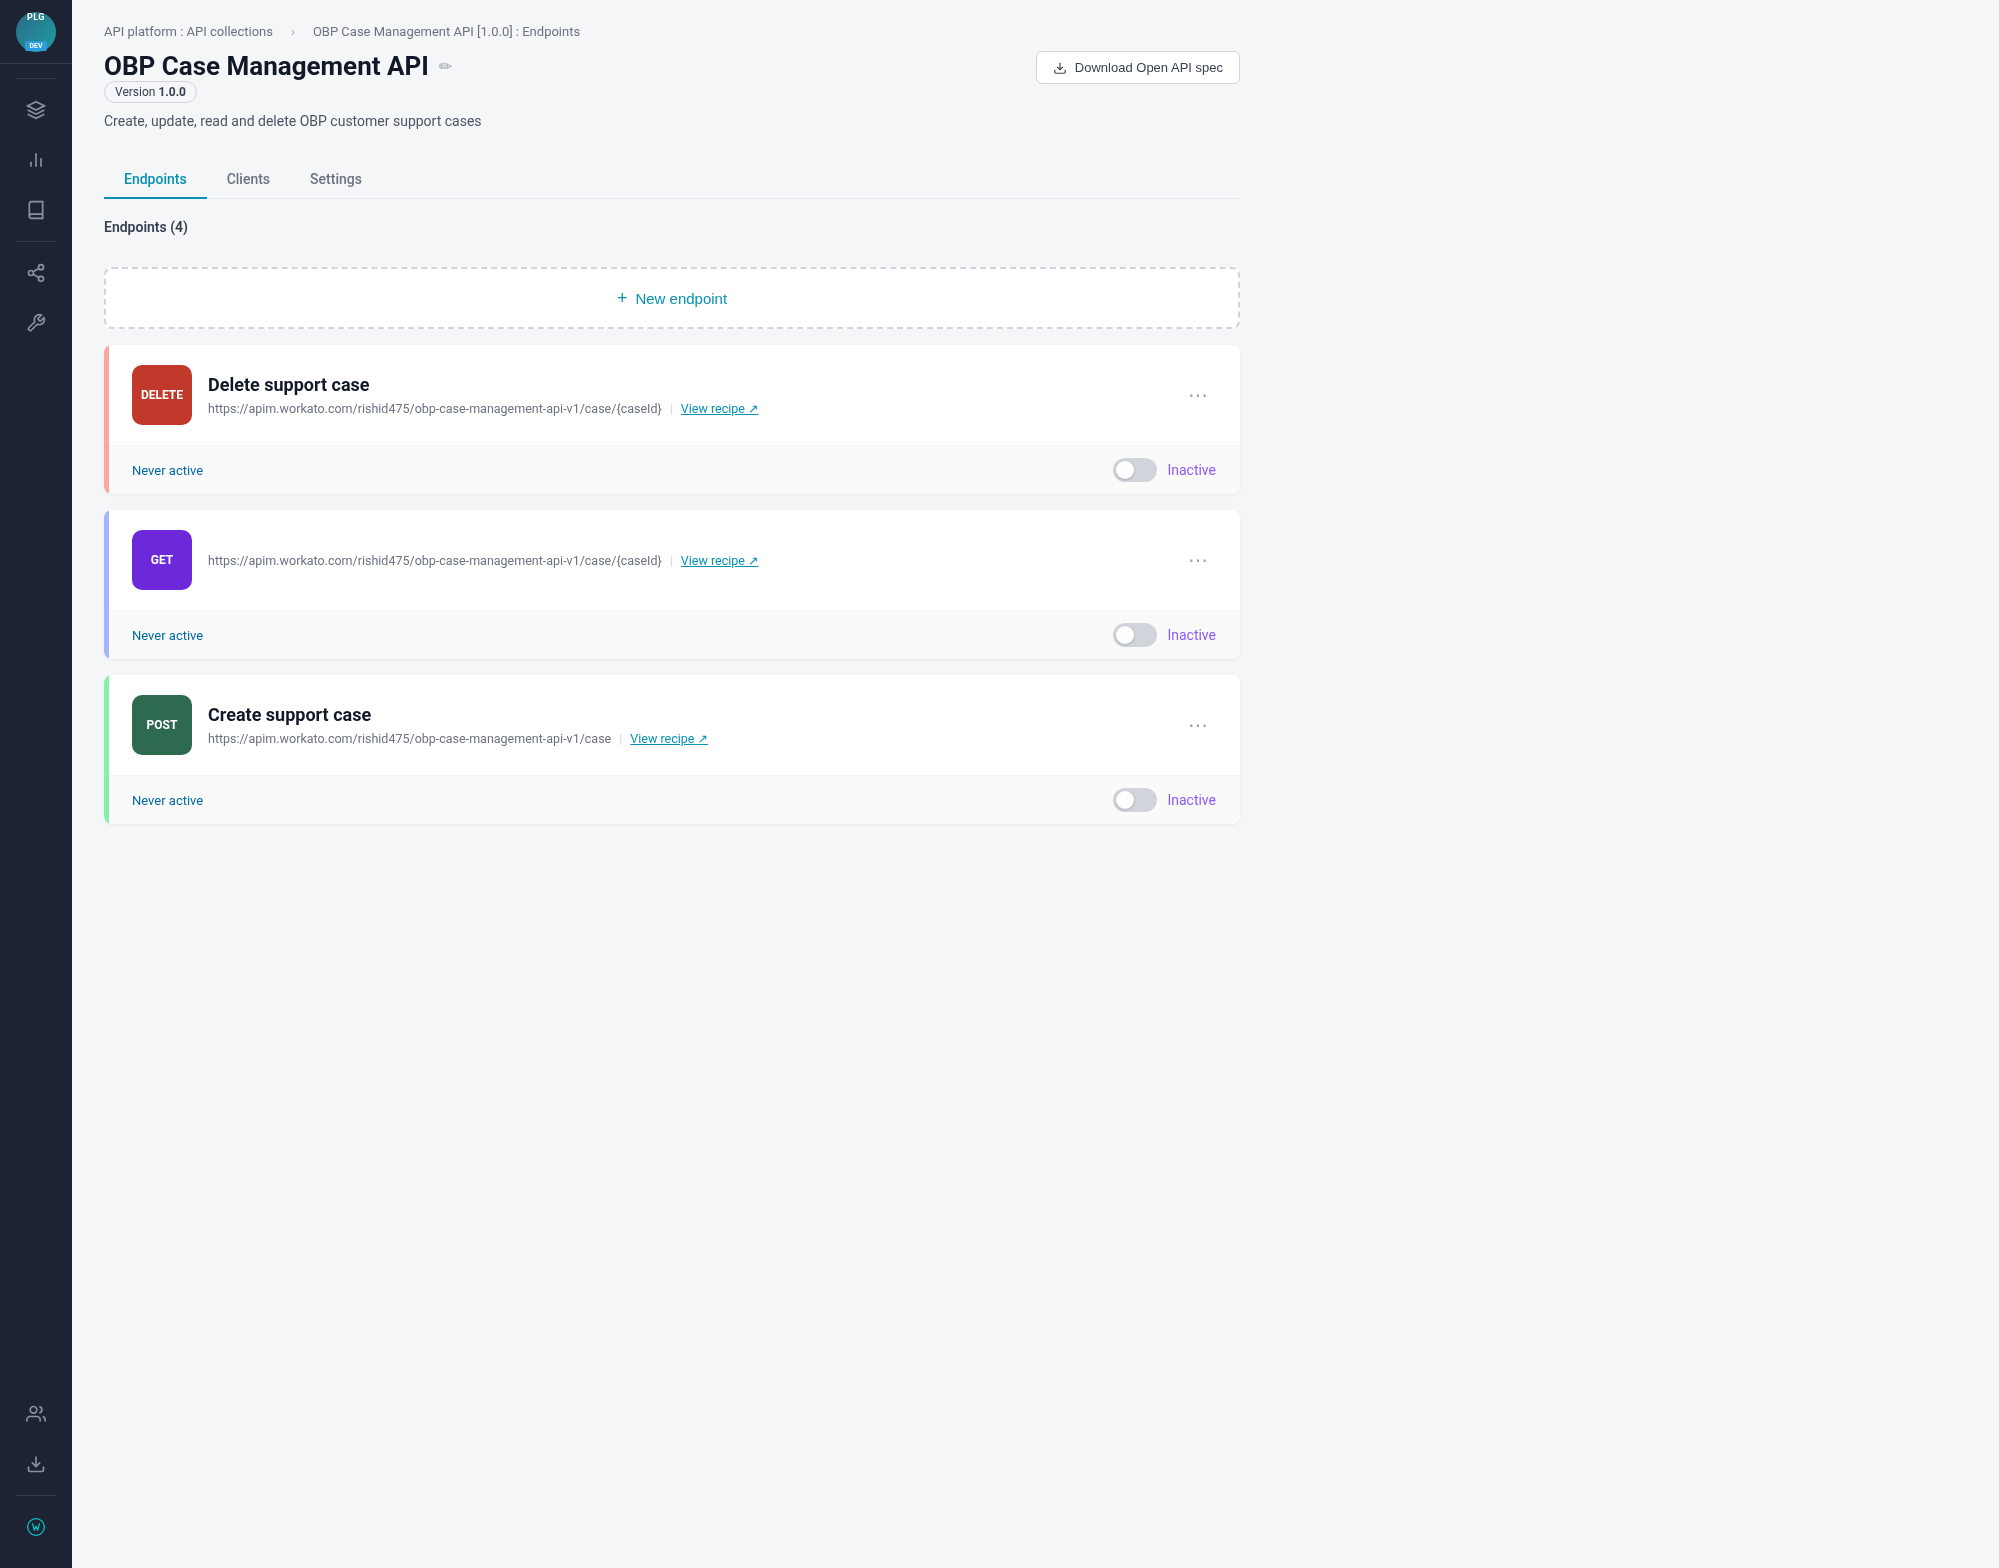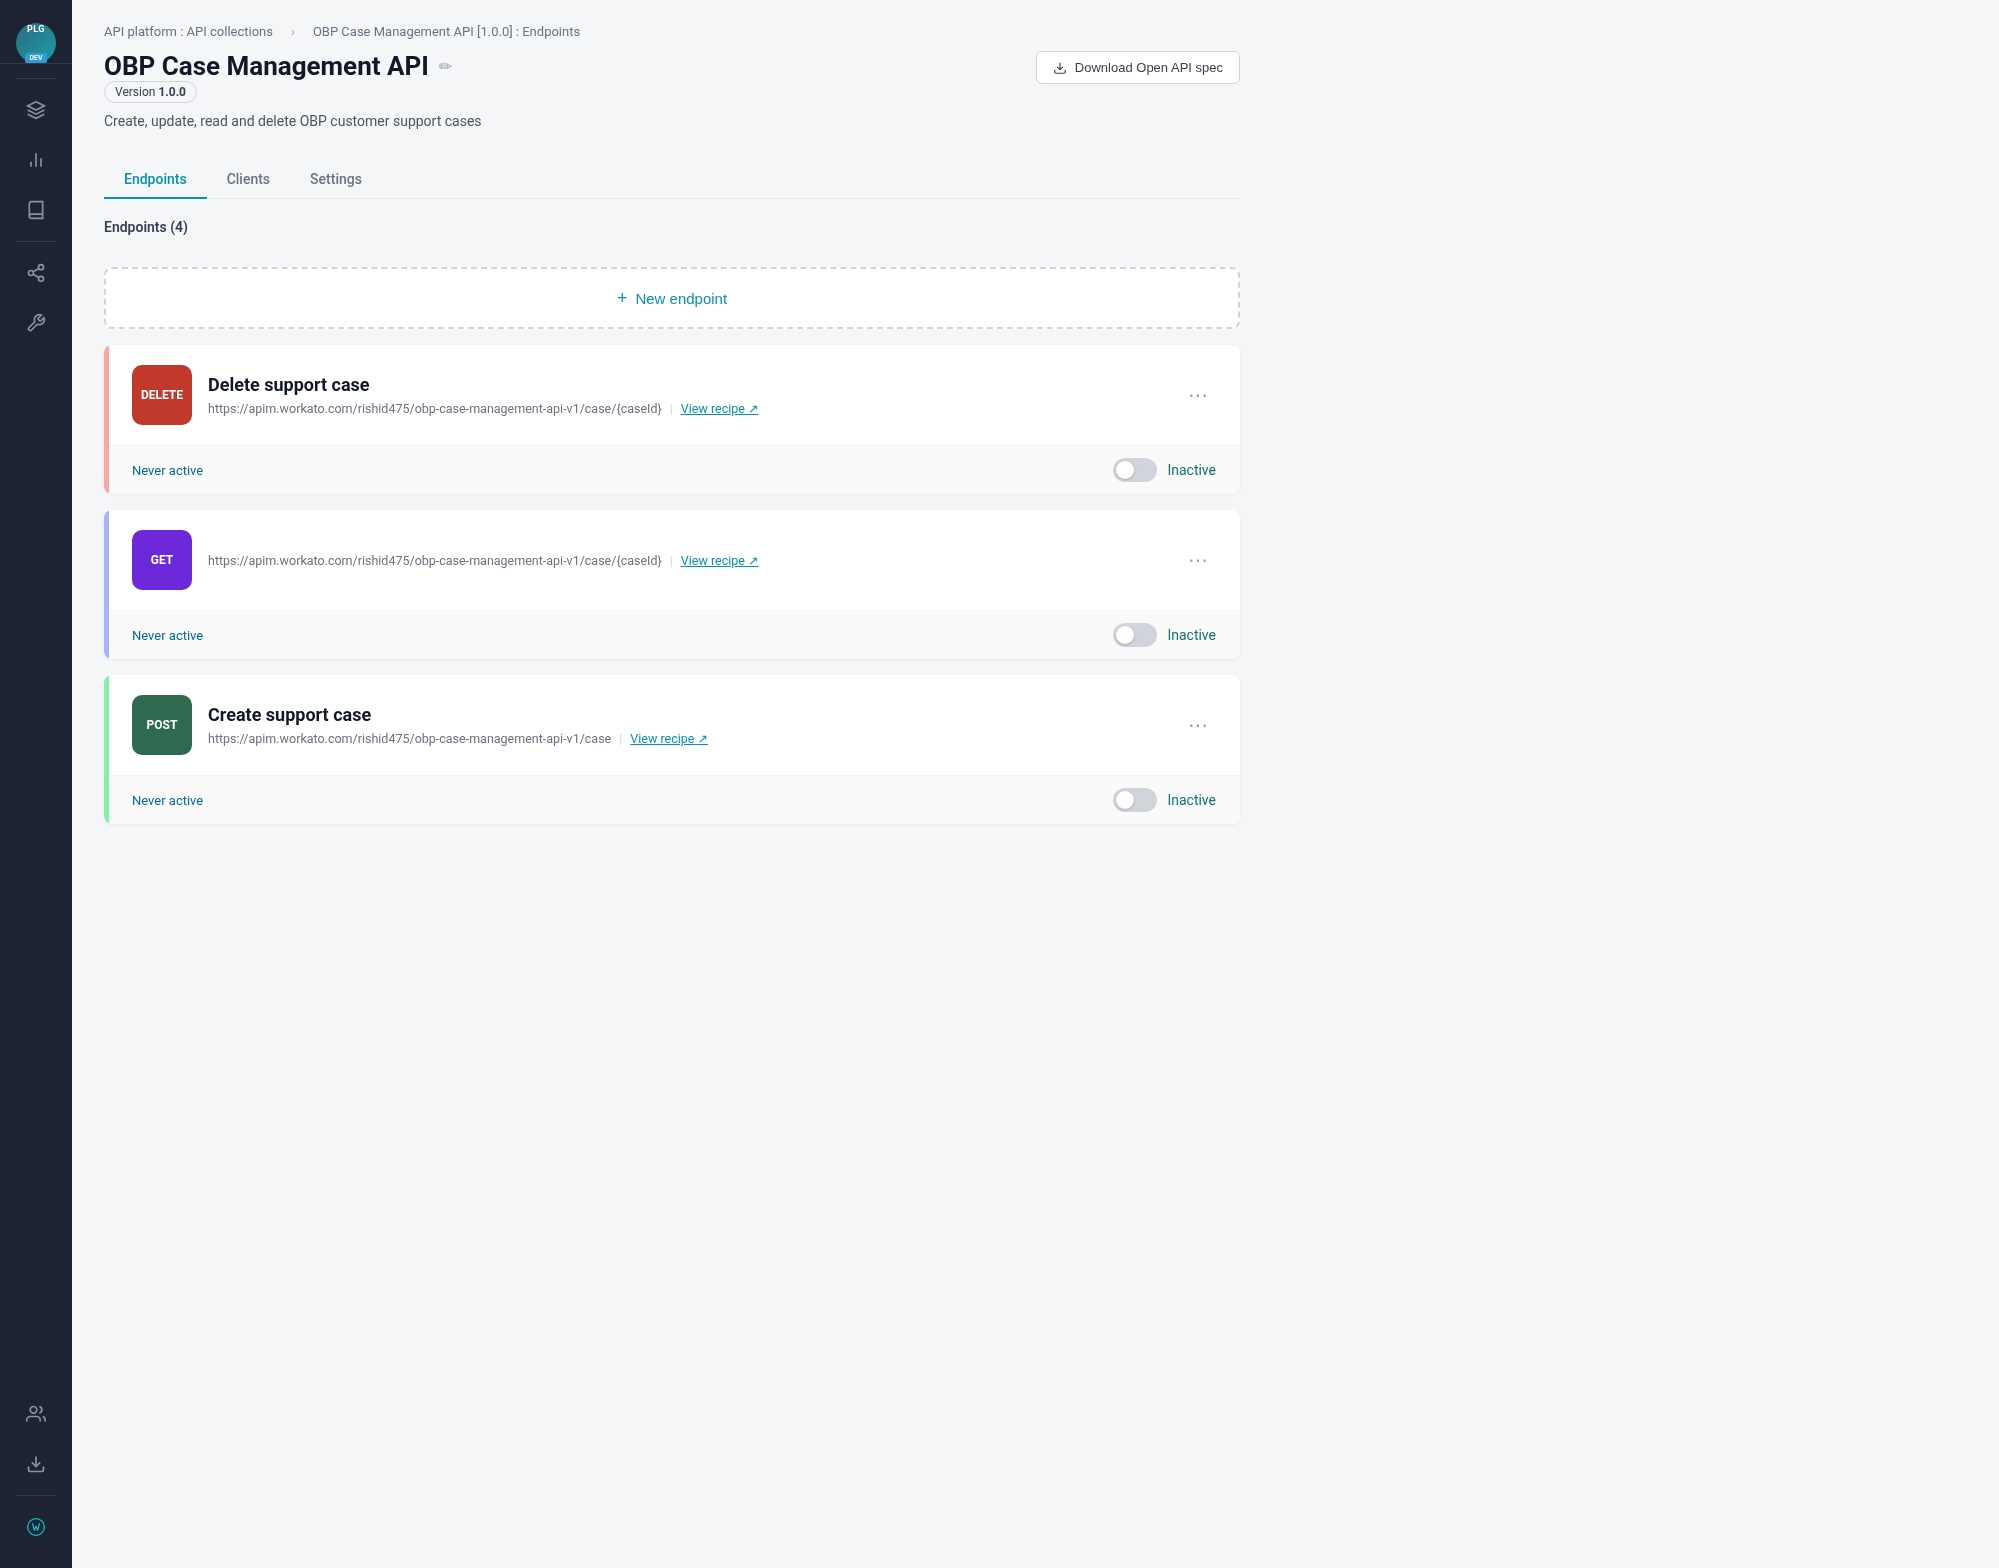--- a/index.html
+++ b/index.html
@@ -14,21 +14,21 @@
       align-items: center;
       padding: 0;
       flex-shrink: 0;
       height: 100vh;
     }
     .sidebar-logo {
       width: 72px;
       height: 64px;
       background: #1e2333;
       display: flex;
-      align-items: flex-end;
+      align-items: center;
       justify-content: center;
       border-bottom: 1px solid rgba(255,255,255,0.1);
       margin-bottom: 8px;
     }
     .logo-circle {
       width: 40px;
       height: 40px;
       border-radius: 50%;
       background: linear-gradient(135deg, #2d6a8a, #1a9e9e);
       display: flex;
@@ -316,21 +316,21 @@
       height: 18px;
       background: white;
       border-radius: 50%;
       position: absolute;
       top: 3px;
       left: 3px;
       box-shadow: 0 1px 3px rgba(0,0,0,0.2);
     }
     .status-label {
       font-size: 14px;
-      color: #0f766e;
+      color: #8b5cf6;
     }
   </style>
 </head>
 <body>
 
 <nav class="sidebar">
   <div class="sidebar-logo">
     <div class="logo-circle">
       <span class="logo-text">PLG</span>
       <span class="dev-badge">DEV</span>

